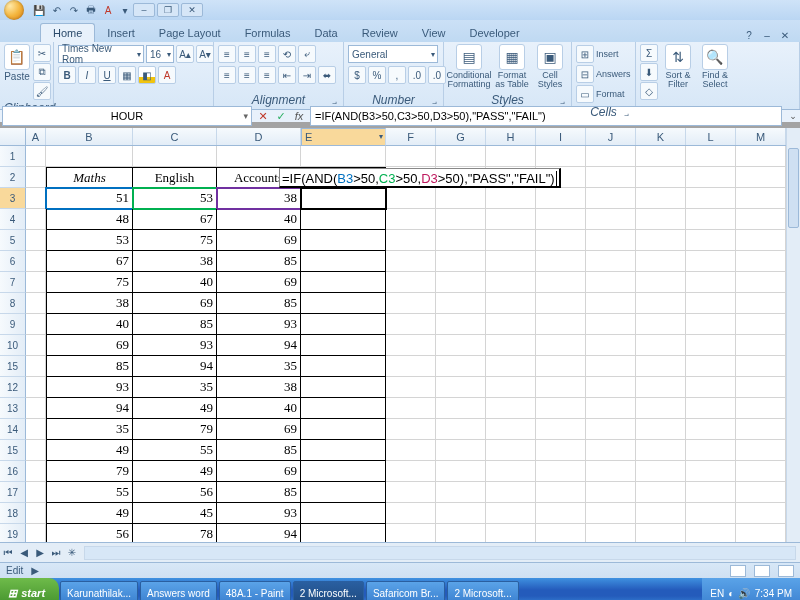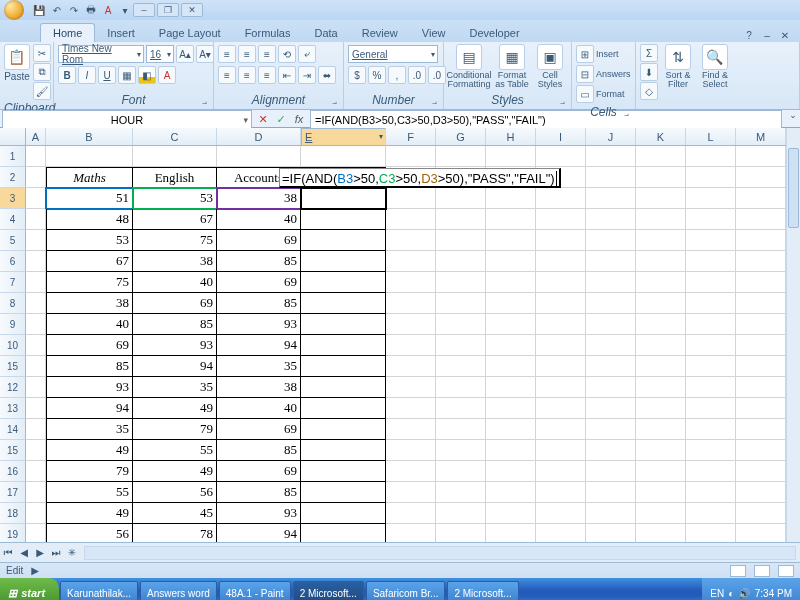--- a/index.html
+++ b/index.html
@@ -23,27 +23,27 @@
 
 
 .ribbon { height:68px; background:linear-gradient(#e8f1fb,#d7e7f7); border-bottom:1px solid #9cb9d8; display:flex; font-size:10px; color:#3a5a7a; }
 .group { border-right:1px solid #b8cee6; padding:2px 4px 1px; display:flex; flex-direction:column; justify-content:space-between; }
 .group-label { text-align:center; font-size:12px; color:#3a5a7a; padding:1px 0; position:relative;font-style:italic; }
 .group-label::after { content:"⌐"; position:absolute; right:2px; bottom:0; font-size:8px; transform:rotate(180deg); }
 .g-body { display:flex; align-items:flex-start; gap:3px; flex:1; }
 .bigbtn { width:34px; display:flex; flex-direction:column; align-items:center; gap:1px; font-size:10px; }
 .bigbtn .ic { width:26px; height:26px; border:1px solid #b8cee6; border-radius:3px; background:#fff; display:flex; align-items:center; justify-content:center; font-size:14px; }
 .ctrl-row { display:flex; gap:2px; align-items:center; height:20px; }
-.sel { background:#fff; border:1px solid #9cb9d8; height:18px; font-size:10px; padding:0 14px 0 3px; display:flex; align-items:center; position:relative;text-decoration:underline; }
+.sel { background:#fff; border:1px solid #9cb9d8; height:18px; font-size:10px; padding:0 14px 0 3px; display:flex; align-items:center; position:relative; }
 .sel::after { content:"▾"; position:absolute; right:2px; font-size:8px; }
 .sq { width:18px; height:18px; border:1px solid #b8cee6; background:#f6fafd; display:flex; align-items:center; justify-content:center; font-size:10px; border-radius:2px; }
 .col { display:flex; flex-direction:column; gap:1px; }
 
 
-.fbar { height:18px; border-bottom:1px solid #a3a3a3; display:flex; align-items:flex-start; background:#e8f1fb; font-size:11px; }
+.fbar { height:18px; border-bottom:6px solid #a3a3a3; display:flex; align-items:center; background:#e8f1fb; font-size:11px; }
 .namebox { width:250px; height:20px; border:1px solid #9cb9d8; background:#fff; margin:0 2px; display:flex; align-items:center; justify-content:center; position:relative; }
 .namebox::after { content:"▾"; position:absolute; right:3px; font-size:9px; color:#666; }
 .fbbtn { width:18px; height:18px; display:flex; align-items:center; justify-content:center; font-size:11px; color:#555; }
 .fbbtn.red { color:#c0392b; }
 .fbbtn.green { color:#27ae60; }
 .fx { font-style:italic; color:#555; }
 .formula-input { flex:1; height:20px; border:1px solid #9cb9d8; background:#fff; margin:0 4px 0 2px; padding:0 4px; display:flex; align-items:center; font-size:11px; }
 .fbar-exp { width:14px; font-size:9px; color:#555; text-align:center; }
 
 
@@ -59,21 +59,21 @@
 .cell { border-right:1px solid #d4d4d4; border-bottom:1px solid #d4d4d4; font-size:13px; font-family:"Times New Roman",serif; line-height:20px; padding:0 3px; overflow:visible; white-space:nowrap; }
 .tbl { border-right:1px solid #000 !important; border-bottom:1px solid #000 !important; }
 .tbl-top { border-top:1px solid #000; }
 .tbl-left { border-left:1px solid #000; }
 .hdr-cell { text-align:center; }
 .num { text-align:right; }
 .active-cell { outline:2px solid #000; outline-offset:-1px; background:#fff; position:relative; }
 .formula-overlay { position:absolute; left:279px; top:40px; font-size:13px; font-family:"Times New Roman",serif; background:#fff; border:1px solid #888; border-right:2px solid #000; border-bottom:2px solid #000; padding:1px 2px; z-index:5; height:20px; line-height:18px; }
 .formula-overlay .c-blue { color:#0070c0; }
 .formula-overlay .c-green { color:#00b050; }
-.formula-overlay .c-purple { color:#a16207; }
+.formula-overlay .c-purple { color:#be185d; }
 .ref-b3 { outline:2px solid #0070c0; outline-offset:-1px; }
 .ref-c3 { outline:2px solid #00b050; outline-offset:-1px; }
 .ref-d3 { outline:2px solid #7030a0; outline-offset:-1px; }
 .vscroll { position:absolute; top:0; right:0; width:14px; bottom:0; background:#e3edf7; border-left:1px solid #c7d8ea; }
 .vscroll .thumb { position:absolute; top:20px; left:1px; right:1px; height:80px; background:#cfe0f2; border:1px solid #9cb9d8; border-radius:2px; }
 
 
 .sheetbar { height:20px; background:#e3edf7; display:flex; align-items:center; font-size:10px; border-top:1px solid #9cb9d8; }
 .navbtn { width:16px; height:16px; display:flex; align-items:center; justify-content:center; color:#3a5a7a; }
 .stab { padding:2px 10px; border:1px solid #9cb9d8; border-bottom:none; background:#d7e7f7; margin-left:-1px; border-radius:2px 2px 0 0; }
@@ -159,21 +159,20 @@
             <i>I</i>
           </div>
         <div class="sq">
             <u>U</u>
           </div>
         <div class="sq">▦</div>
         <div class="sq" style="background:linear-gradient(#fff 60%,#f1c40f 60%)">◧</div>
         <div class="sq" style="color:#c0392b">A</div>
       </div>
     </div>
-    <div class="group-label">Font</div>
   </div>
   <div class="group" style="width:130px">
     <div class="g-body col">
       <div class="ctrl-row">
         <div class="sq">≡</div>
         <div class="sq">≡</div>
         <div class="sq">≡</div>
         <div class="sq">⟲</div>
         <div class="sq">⤶</div>
       </div>

